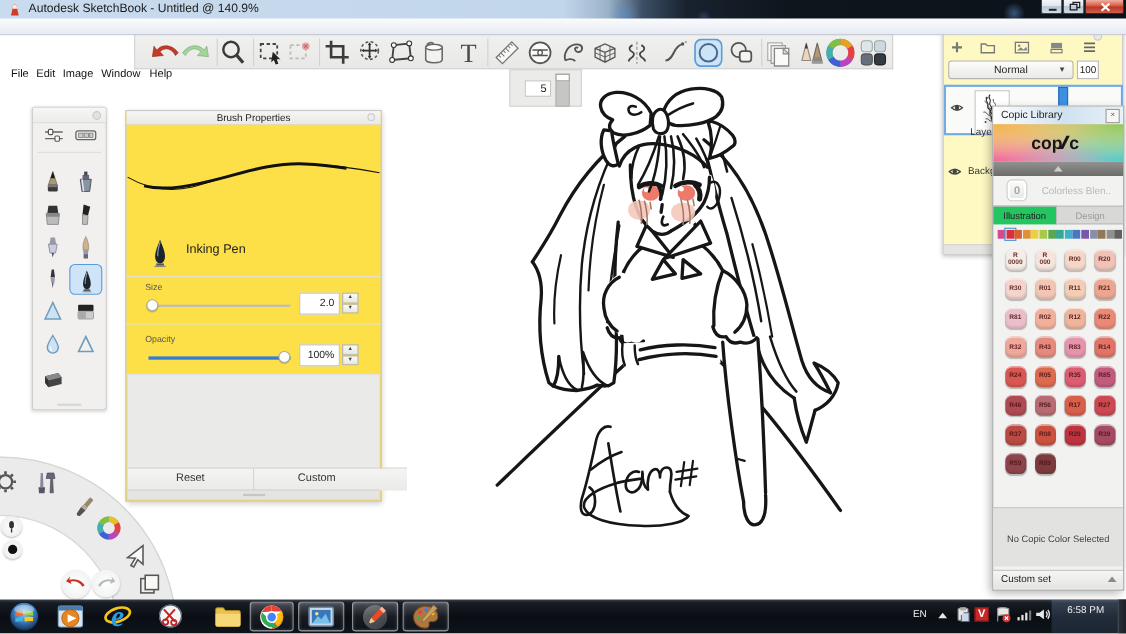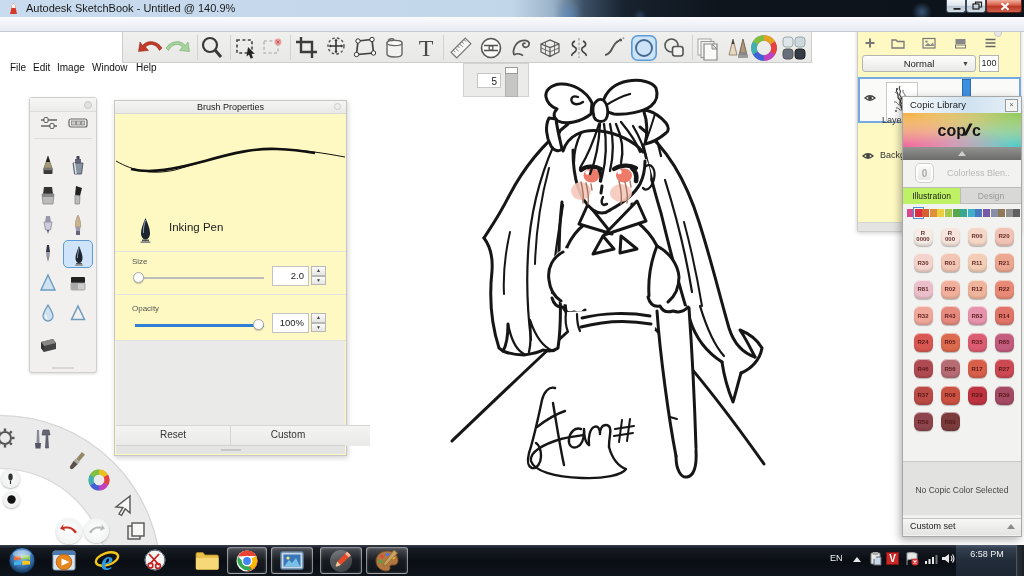--- a/index.html
+++ b/index.html
@@ -34,21 +34,21 @@
 #szw .nb{position:absolute;left:13px;top:9px;width:24px;height:15px;background:#fff;border:1px solid #c6c6c4;font-size:10px;text-align:right;line-height:15px;padding-right:3px;box-sizing:border-box;color:#222;}
 #szw .sl{position:absolute;left:41px;top:3px;width:11px;height:28px;background:#c6c6c4;border:1px solid #b2b2b0;}
 #szw .hd{position:absolute;left:-1px;top:-1px;width:11px;height:5px;background:#fdfdfd;border:1px solid #9a9a98;}
 
 #bpanel{left:29px;top:97px;width:66px;height:274px;background:#f1f0ee;border:1px solid #cfcfcd;border-radius:3px;box-shadow:0 1px 3px rgba(0,0,0,.15);}
 #bpanel .hdr{position:absolute;left:0;top:0;width:100%;height:13px;border-bottom:1px solid #dddddb;background:linear-gradient(#f6f6f4,#ececea);}
 #bpanel .hcirc{position:absolute;right:4px;top:3px;width:8px;height:8px;border-radius:50%;background:#e2e2e0;border:1px solid #c8c8c6;box-sizing:border-box;}
 .bcell{position:absolute;width:30px;height:28px;}
 .bsel{background:#cfe4f8;border:1.5px solid #5b9bd8;border-radius:5px;box-sizing:border-box;}
 
-#bprop{left:114px;top:100px;width:233px;height:356px;background:#fef9c3;border:1px solid #c6c6c4;box-shadow:1px 2px 5px rgba(0,0,0,.18);box-sizing:border-box;}
+#bprop{left:114px;top:100px;width:233px;height:356px;background:#fde047;border:1px solid #c6c6c4;box-shadow:1px 2px 5px rgba(0,0,0,.18);box-sizing:border-box;}
 #bprop .tbar{position:absolute;left:0;top:0;width:100%;height:12px;background:linear-gradient(#f5f5f3,#e9e9e7);border-bottom:1px solid #d8d8d6;}
 #bprop .tbar b{display:block;text-align:center;font-size:9px;color:#222;font-weight:normal;line-height:12px;}
 #bprop .tcirc{position:absolute;right:5px;top:2px;width:7px;height:7px;border-radius:50%;background:#eee;border:1px solid #ccc;box-sizing:border-box;}
 .slbl{position:absolute;font-size:8px;color:#555;}
 .track{position:absolute;height:2px;background:#bdbdbb;}
 .knob{position:absolute;width:11px;height:11px;border-radius:50%;background:#fdfdfd;border:1px solid #a8a8a6;box-sizing:border-box;box-shadow:0 1px 1px rgba(0,0,0,.2);}
 .vbox{position:absolute;width:37px;height:20px;background:#fff;border:1px solid #c2c2c0;box-sizing:border-box;font-size:9.5px;color:#222;text-align:right;line-height:18px;padding-right:4px;}
 .spin{position:absolute;width:15px;height:20px;}
 .spin div{position:absolute;left:0;width:15px;height:9.5px;background:linear-gradient(#fafaf8,#e6e6e4);border:1px solid #b8b8b6;box-sizing:border-box;font-size:5px;text-align:center;color:#444;}
 .hr{position:absolute;left:0;width:100%;height:1px;background:#e2e2e0;}
@@ -76,21 +76,21 @@
 #clogo{position:absolute;left:0;top:16px;width:118px;height:34px;
  background:radial-gradient(at 0% 0%,rgba(246,174,60,.95),rgba(246,174,60,0) 65%),
  radial-gradient(at 100% 0%,rgba(140,200,80,.95),rgba(140,200,80,0) 65%),
  radial-gradient(at 0% 100%,rgba(240,95,150,.95),rgba(240,95,150,0) 65%),
  radial-gradient(at 100% 100%,rgba(70,200,195,.95),rgba(70,200,195,0) 65%),#ece4da;}
 #cbar{position:absolute;left:0;top:50px;width:118px;height:13px;background:linear-gradient(#929290,#6b6b69);}
 #cbar i{position:absolute;left:55px;top:4px;width:0;height:0;border-left:4px solid transparent;border-right:4px solid transparent;border-bottom:5px solid #cfcfcd;}
 #czero{position:absolute;left:12px;top:66px;width:19px;height:20px;border-radius:5px;background:linear-gradient(#fcfcfa,#e6e6e4);border:1px solid #cfcfcd;box-shadow:inset 0 0 0 2px #fff;font-size:10px;font-weight:bold;color:#a8a8a6;text-align:center;line-height:20px;box-sizing:border-box;}
 #cblend{position:absolute;left:44px;top:71px;font-size:9px;color:#b8b8b6;}
 .ctab{position:absolute;top:90px;height:17px;font-size:8.5px;text-align:center;line-height:17px;box-sizing:border-box;}
-#ctab1{left:0;width:58px;background:#bef264;color:#222;border-top:1px solid #bbb;border-right:1px solid #bbb;text-align:center;}
+#ctab1{left:0;width:58px;background:#22c55e;color:#222;border-top:1px solid #bbb;border-right:1px solid #bbb;text-align:center;}
 #ctab2{left:58px;width:60px;background:#d8d8d6;color:#9a9a98;border-top:1px solid #bbb;border-bottom:1px solid #bbb;}
 .sw{position:absolute;top:112px;width:7px;height:8px;}
 .chip{position:absolute;width:19px;height:19px;border-radius:6px;box-sizing:border-box;
  box-shadow:inset 0 1px 0 rgba(255,255,255,.55),inset 0 -2px 2px rgba(0,0,0,.12),0 1px 1px rgba(0,0,0,.25);
  font-size:6px;font-weight:bold;color:rgba(80,20,20,.9);text-align:center;display:flex;align-items:center;justify-content:center;line-height:6px;}
 #cnosec{position:absolute;left:0;top:364px;width:118px;height:53px;background:#e2e2e0;border-top:1px solid #c8c8c6;}
 #cnosec span{position:absolute;left:0;top:23px;width:100%;text-align:center;font-size:8.5px;color:#444;}
 #ccust{position:absolute;left:0;top:421px;width:118px;height:16px;background:linear-gradient(#f6f6f4,#e4e4e2);border-top:1px solid #c4c4c2;font-size:9px;color:#222;}
 #ccust b{position:absolute;left:7px;top:2px;font-weight:normal;}
 #ccust i{position:absolute;right:6px;top:5px;width:0;height:0;border-left:4px solid transparent;border-right:4px solid transparent;border-bottom:5px solid #8a8a88;}

